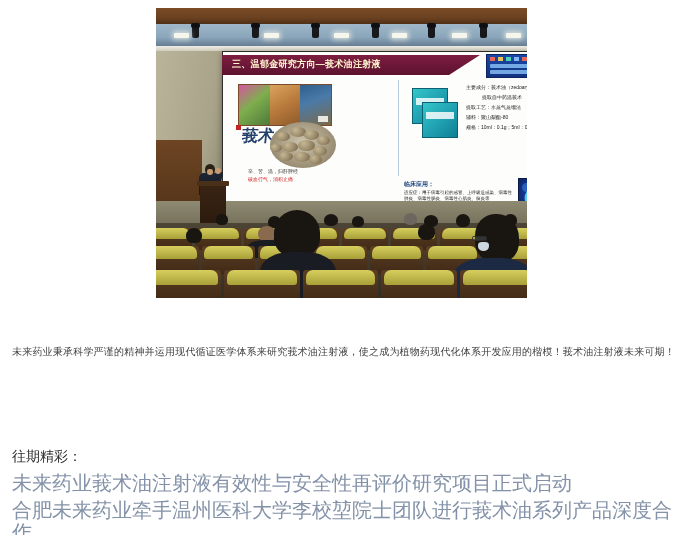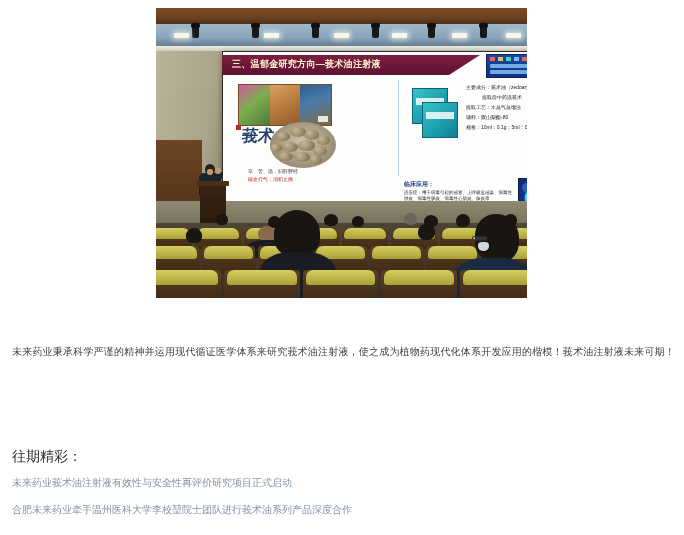--- a/index.html
+++ b/index.html
@@ -279,21 +279,21 @@
   }
   #body-paragraph { left: 12px; top: 328px; width: 664px; }
   #past-heading {
     position: absolute; left: 12px; top: 445px;
     font-size: 14px; line-height: 22px; color: #2b2b2b;
     font-family: "DejaVu Sans", "Liberation Sans", sans-serif;
     text-align: center;
   }
   .link-line {
     position: absolute; left: 12px;
-    font-size: 10px; line-height: 22px;
+    font-size: 20px; line-height: 22px;
     color: #8392a8;
     font-family: "DejaVu Sans", "Liberation Sans", sans-serif;
     cursor: pointer; text-decoration: none;
   }
   #past-link-0 { top: 472px; }
   #past-link-1 { top: 499px; }
 </style>
 </head>
 <body>
 

